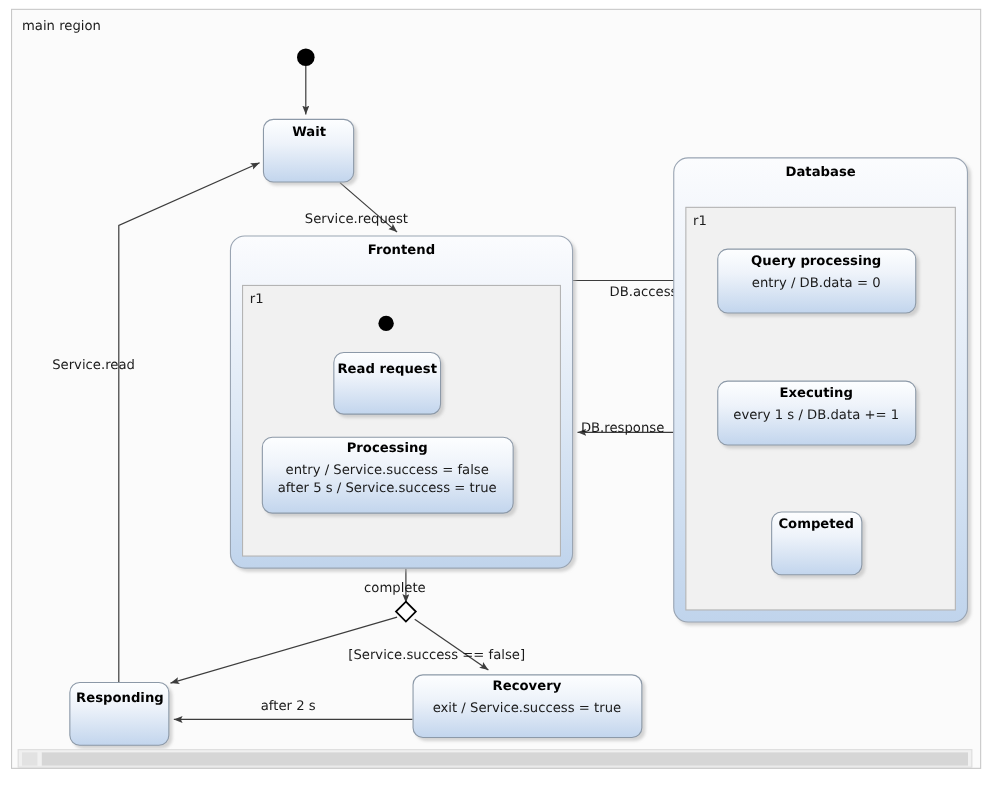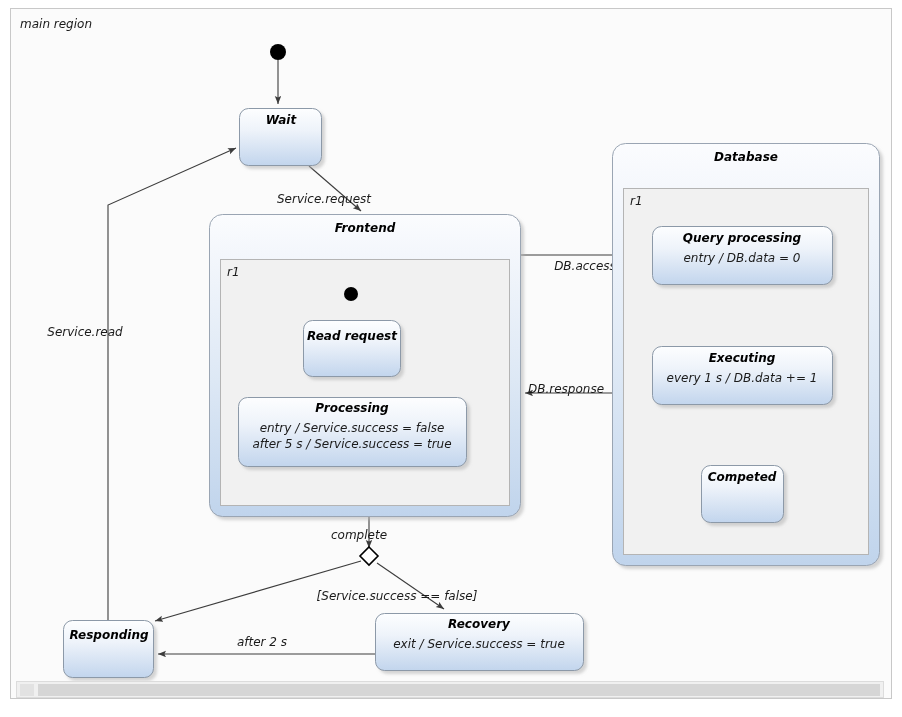--- a/index.html
+++ b/index.html
@@ -7,21 +7,20 @@
     padding: 0;
     background: #ffffff;
     font-family: "DejaVu Sans", sans-serif;
   }
   #canvas-wrap {
     position: relative;
     width: 902px;
     height: 717px;
     background: #ffffff;
     overflow: hidden;
-    font-style: italic;
   }
   svg.diagram {
     display: block;
     width: 902px;
     height: 717px;
   }
   .state-title {
     font-family: "DejaVu Sans", sans-serif;
     font-size: 12px;
     font-weight: bold;

